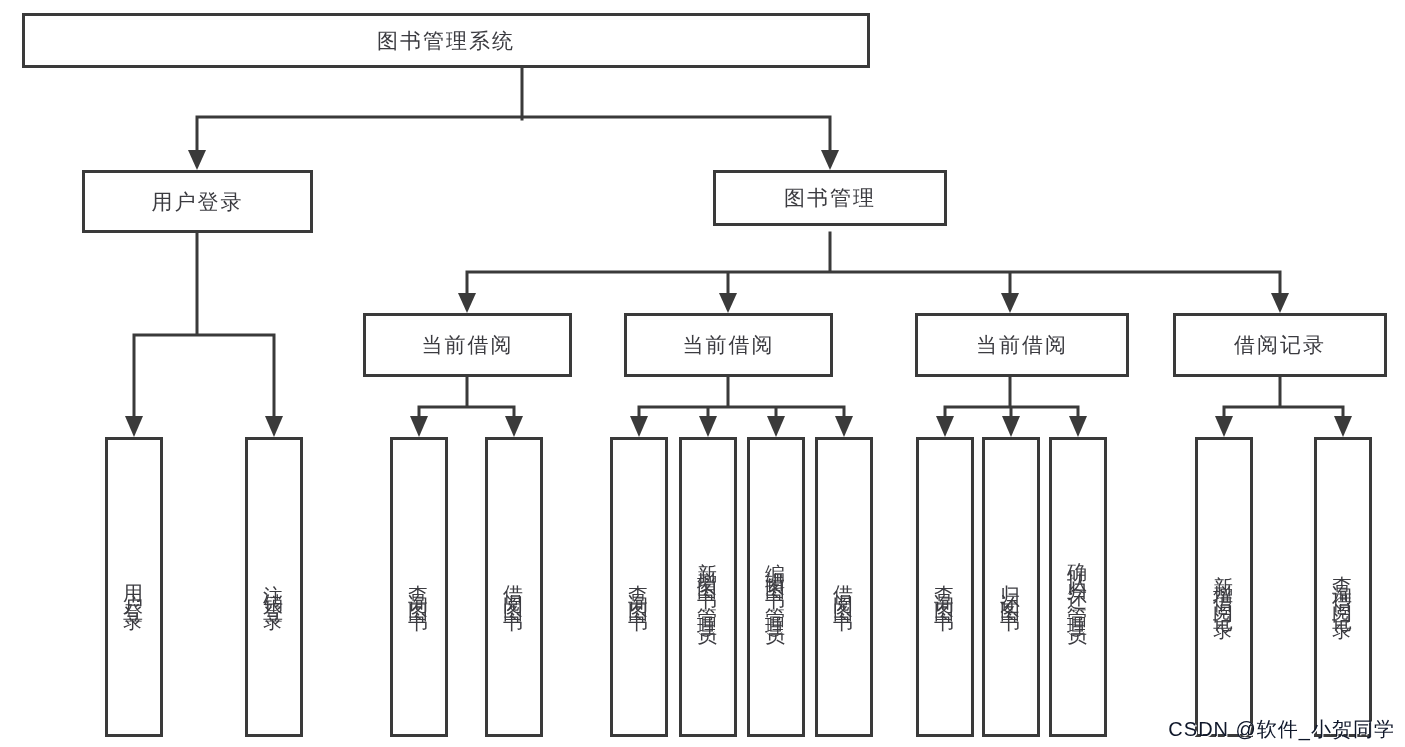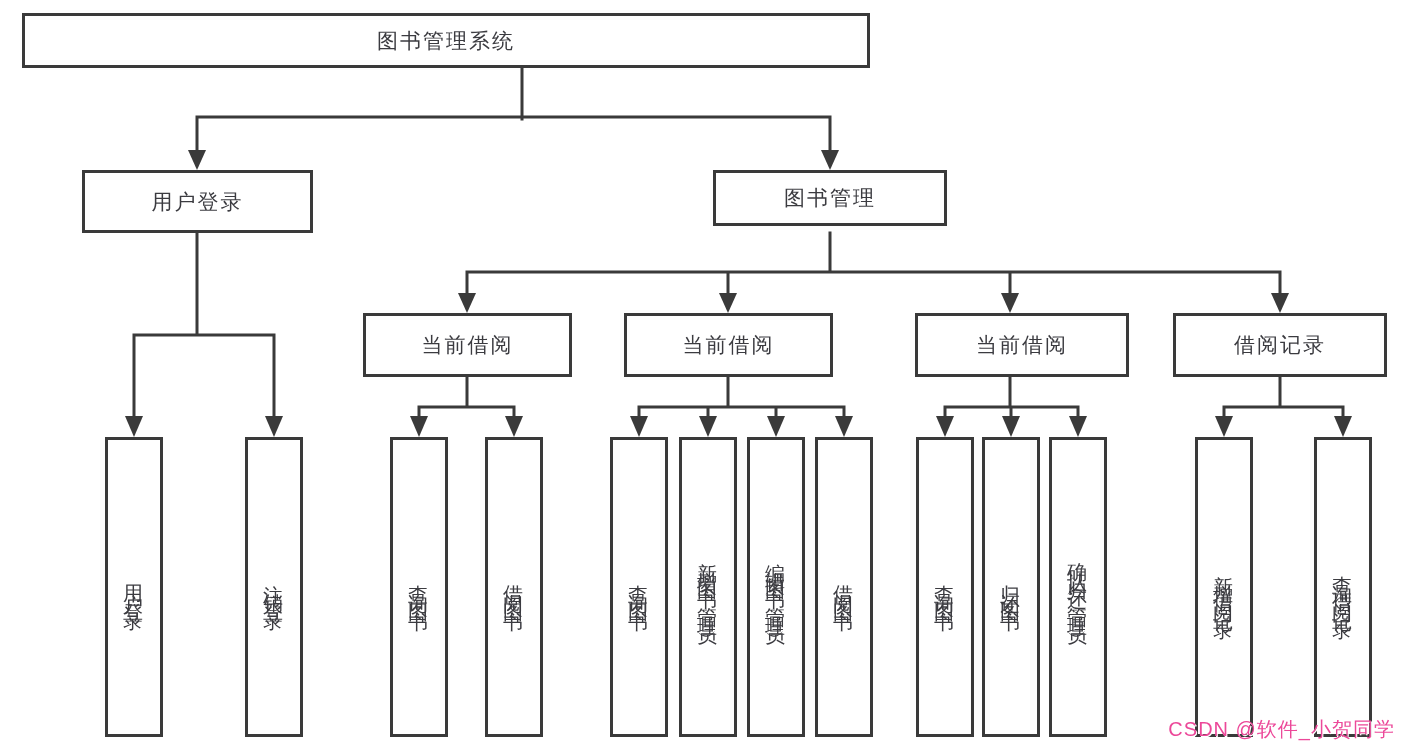--- a/index.html
+++ b/index.html
@@ -34,21 +34,21 @@
     text-orientation: mixed;
     font-size: 20px;
     letter-spacing: 9px;
     white-space: normal;
   }
   .watermark {
     position: absolute;
     right: 10px;
     bottom: 4px;
     font-size: 20px;
-    color: #ec4899;
+    color: #0f172a;
     letter-spacing: 1px;
     text-shadow: 1px 1px 0 #ffffff;
     text-align: right;
   }
 </style>
 </head>
 <body>
 
 <div class="stage">
 

